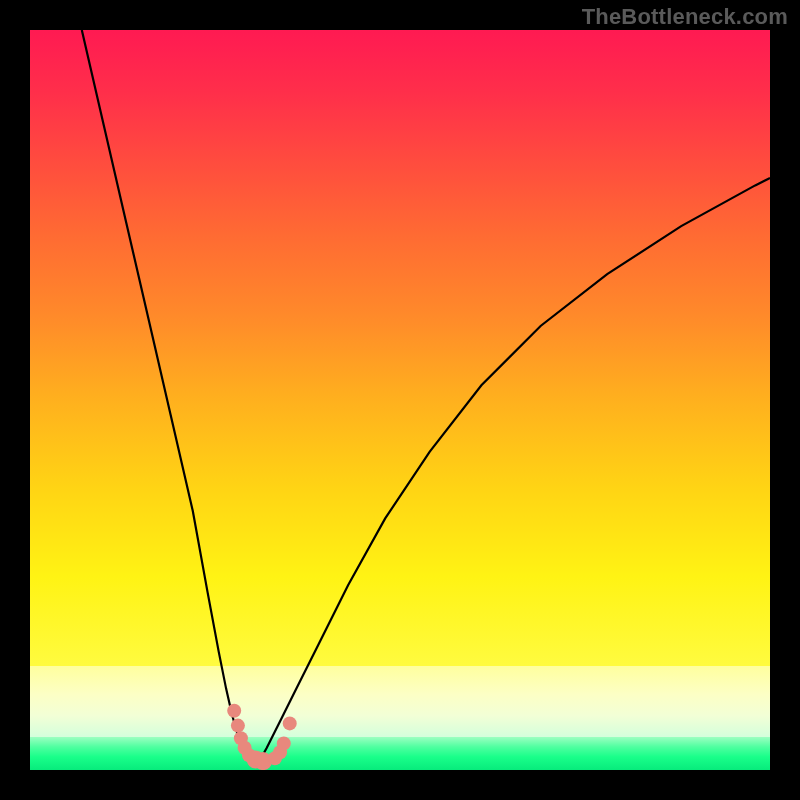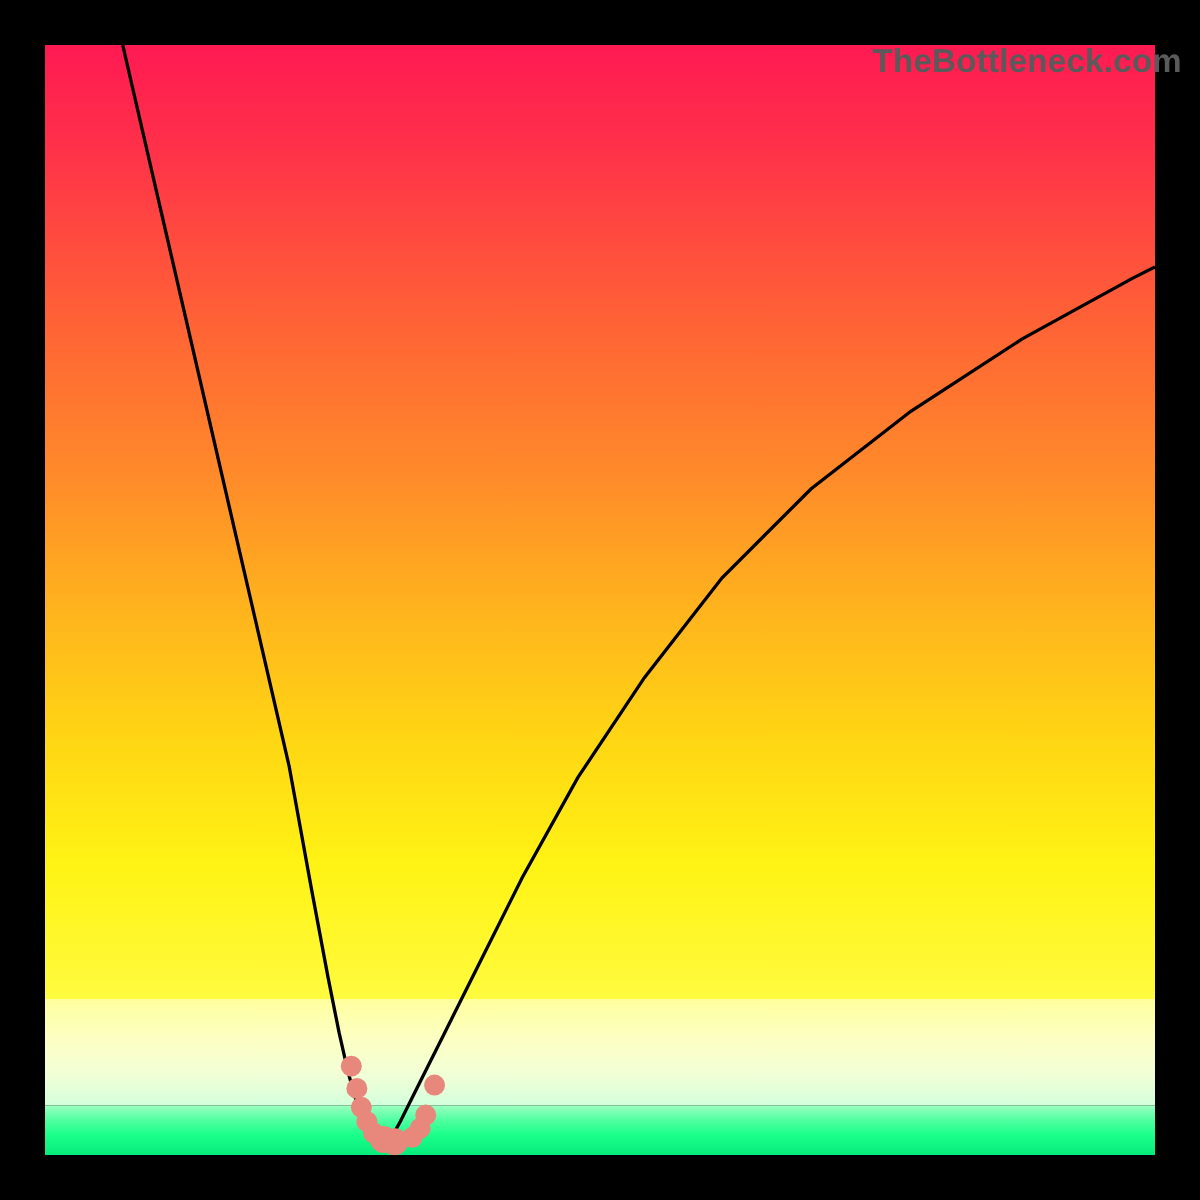--- a/index.html
+++ b/index.html
@@ -55,21 +55,20 @@
       );
     }
     .watermark {
       position: absolute;
       top: 4px; right: 12px;
       font-family: Arial, Helvetica, sans-serif;
       font-size: 22px;
       font-weight: bold;
       color: #5a5a5a;
       letter-spacing: 0.2px;
-      margin-top: 24px;
     }
     .svglayer {
       position: absolute;
       left: 0; top: 0; width: 100%; height: 100%;
     }
     .curve { stroke: #000; stroke-width: 2.2; fill: none; }
     .dot { fill: #e8887d; }
   </style>
 </head>
 <body>

